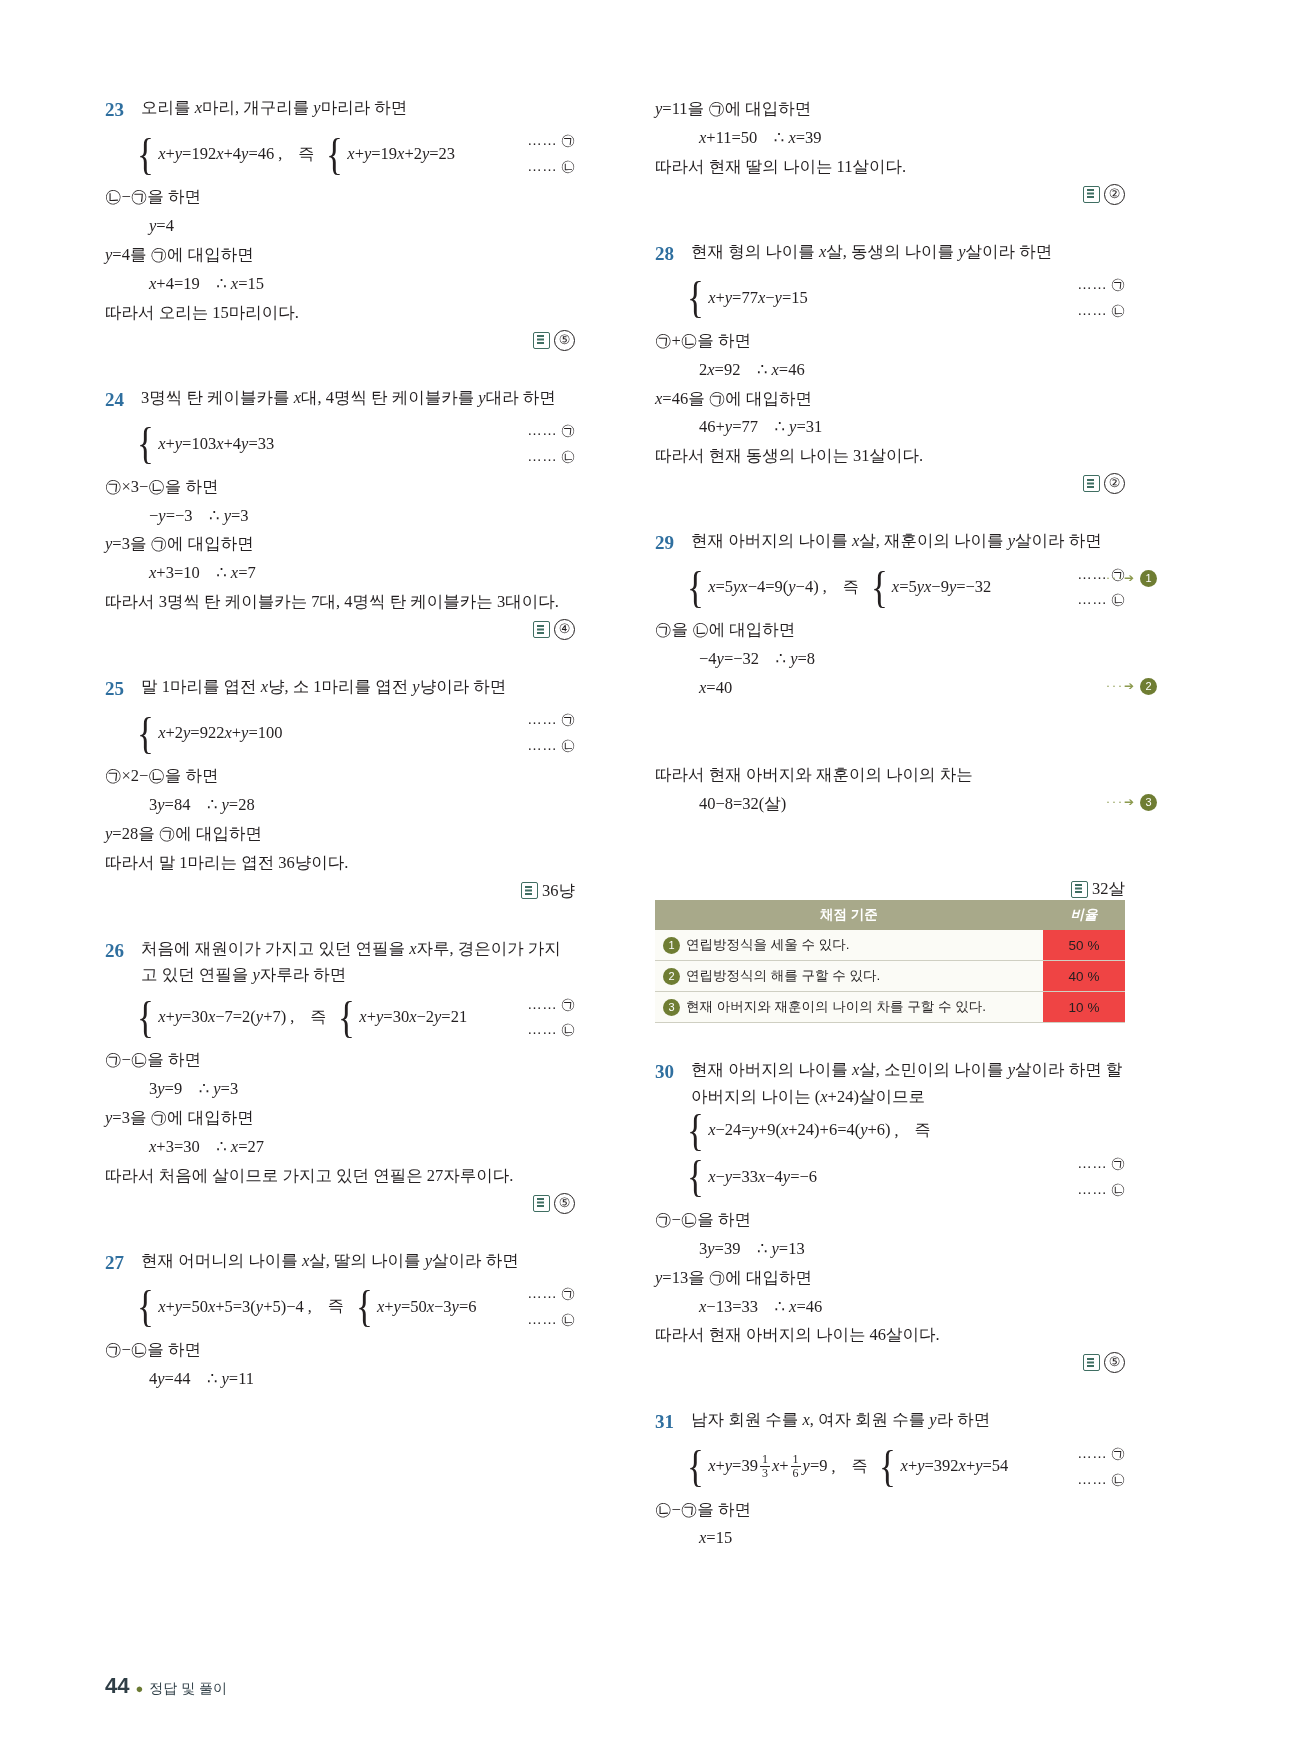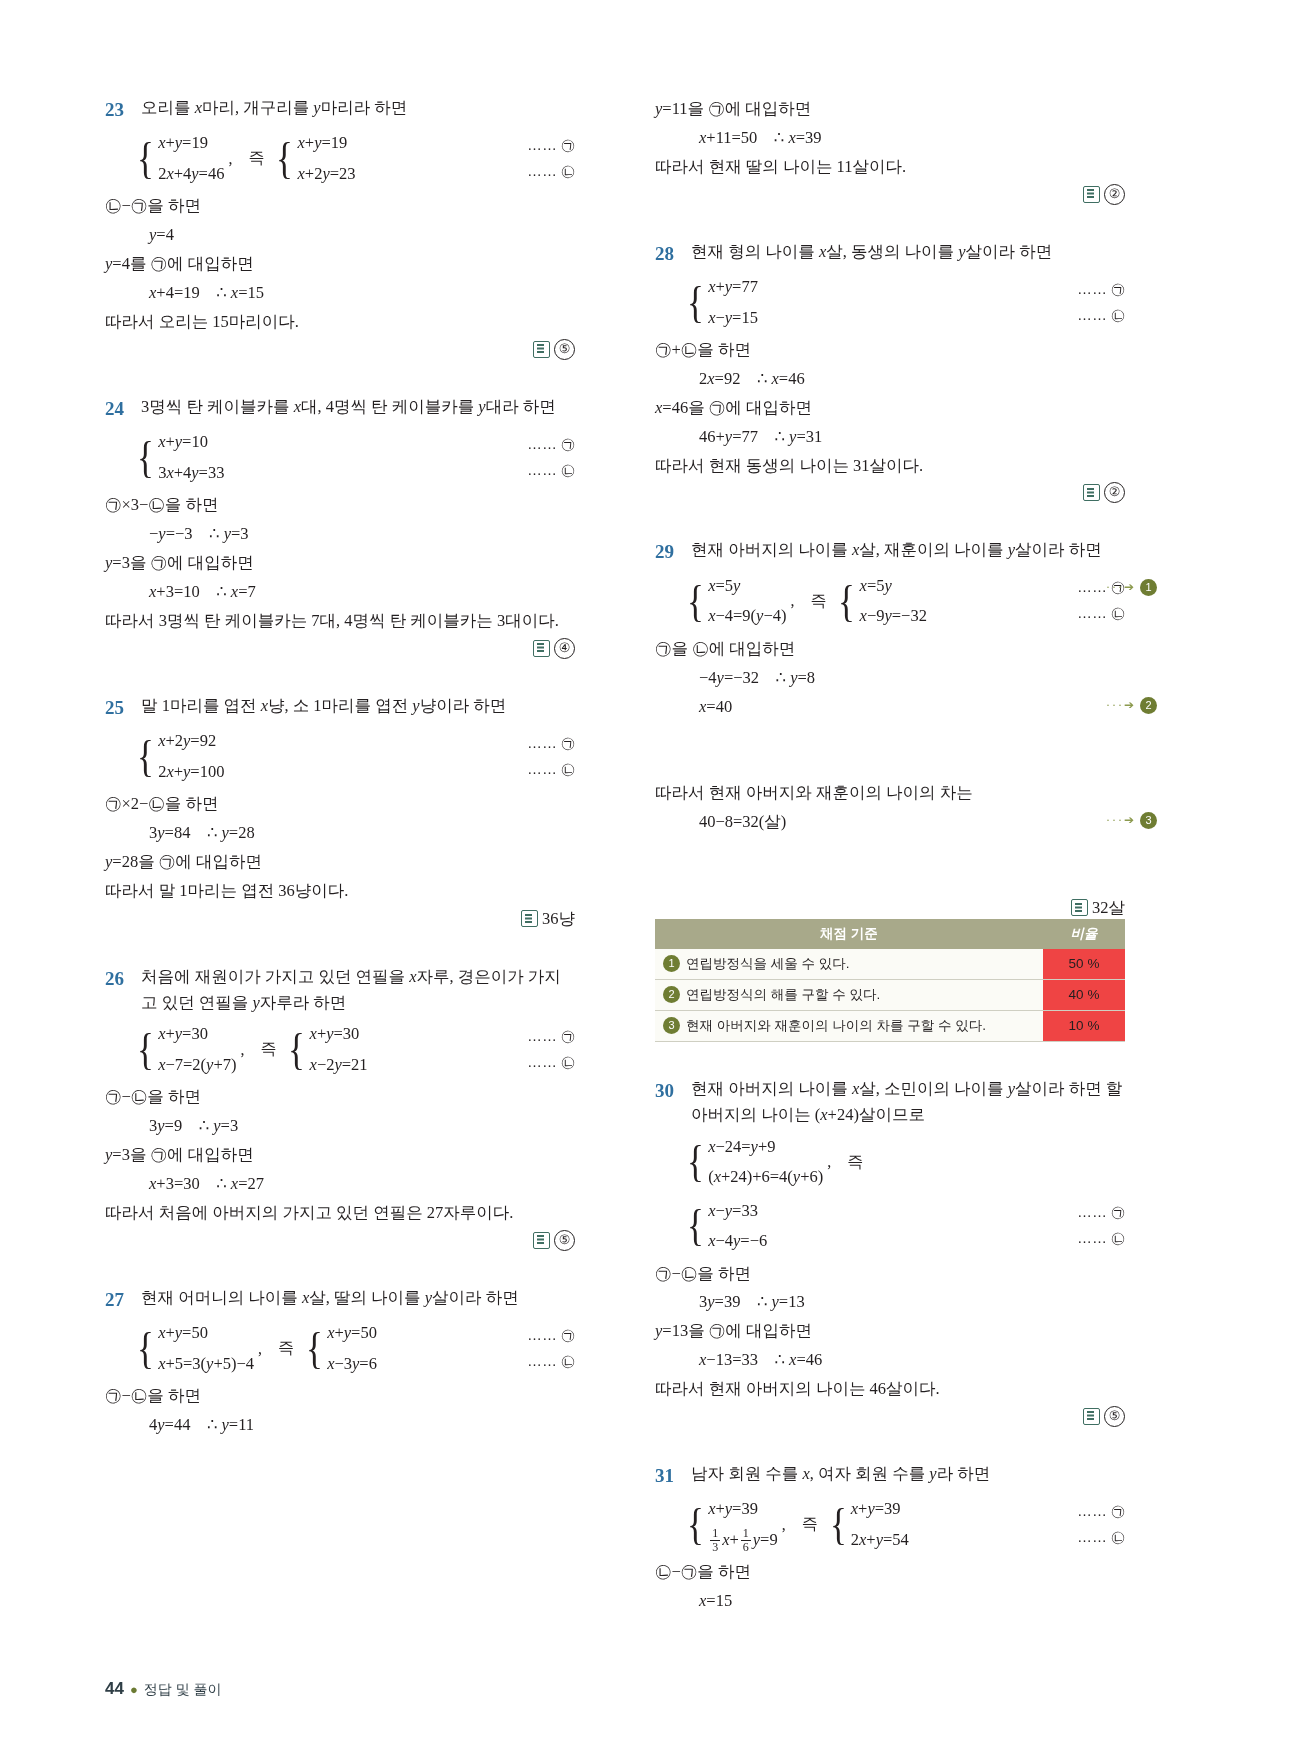--- a/index.html
+++ b/index.html
@@ -47,21 +47,21 @@
     margin:3px 0;
     font-size:16.5px;
   }
   .brace{
     font-size:44px;line-height:0.8;
     font-family:"Liberation Serif", serif;
     transform:scaleX(0.8);
     display:inline-block;
     margin-right:2px;
   }
-  .eqs{display:flex;flex-direction:column;justify-content:center;}
+  .eqs{display:flex;flex-direction:row;justify-content:center;}
   .eqs .eq{line-height:1.85;white-space:nowrap;}
   .sysblock{display:flex;align-items:center;}
   .sep{margin:0 6px 0 2px;font-size:16px;}
   .jeuk{margin:0 8px;font-size:16px;}
   .tags{
     display:flex;flex-direction:column;justify-content:center;
     margin-left:auto;text-align:left;
     font-size:14px;color:#231f20;
   }
   .tags .t{line-height:1.85;white-space:nowrap;}
@@ -118,21 +118,21 @@
   .rubric td.ratio{text-align:center;width:66px;background:#ef4444;}
   .rubric tr:first-child th{border-bottom:none;}
   .rubric .crit{display:flex;align-items:center;gap:6px;}
   .rubric .crit .stepcirc{flex:none;}
 
   .footer{
     position:absolute;left:105px;bottom:55px;
     display:flex;align-items:baseline;gap:6px;
     font-family:"Liberation Sans", sans-serif;
   }
-  .footer .pg{font-size:17px;font-weight:bold;color:#2f3e46;}
+  .footer .pg{font-size:22px;font-weight:bold;color:#2f3e46;}
   .footer .dot{font-size:13px;color:#6b7a33;}
   .footer .ft{font-size:14px;color:#2f3e46;}
 
   .frac{
     display:inline-flex;flex-direction:column;align-items:center;
     vertical-align:middle;font-size:12px;line-height:1.05;margin:0 2px;
     position:relative;top:-1px;
   }
   .frac .num{border-bottom:1.2px solid #231f20;padding:0 2px;}
   .frac .den{padding:0 2px;}
@@ -269,21 +269,21 @@
         </div>
         <div class="tags">
           <div class="t"><span class="dots">……</span> ㉠</div>
           <div class="t"><span class="dots">……</span> ㉡</div>
         </div>
       </div>
       <div class="line">㉠−㉡을 하면</div>
       <div class="line ind2">3<i class="v">y</i>=9&nbsp;&nbsp;&nbsp;&nbsp;∴ <i class="v">y</i>=3</div>
       <div class="line"><i class="v">y</i>=3을 ㉠에 대입하면</div>
       <div class="line ind2"><i class="v">x</i>+3=30&nbsp;&nbsp;&nbsp;&nbsp;∴ <i class="v">x</i>=27</div>
-      <div class="line">따라서 처음에 아버지의 가지고 있던 연필은 27자루이다.</div>
+      <div class="line">따라서 처음에 살이므로 가지고 있던 연필은 27자루이다.</div>
       <div class="answer">
         <span class="ansicon"></span>
         <span class="circnum">⑤</span>
       </div>
     </div>
 
     <div class="gap"></div>
 
     <div class="item">
       <div class="qhead">

